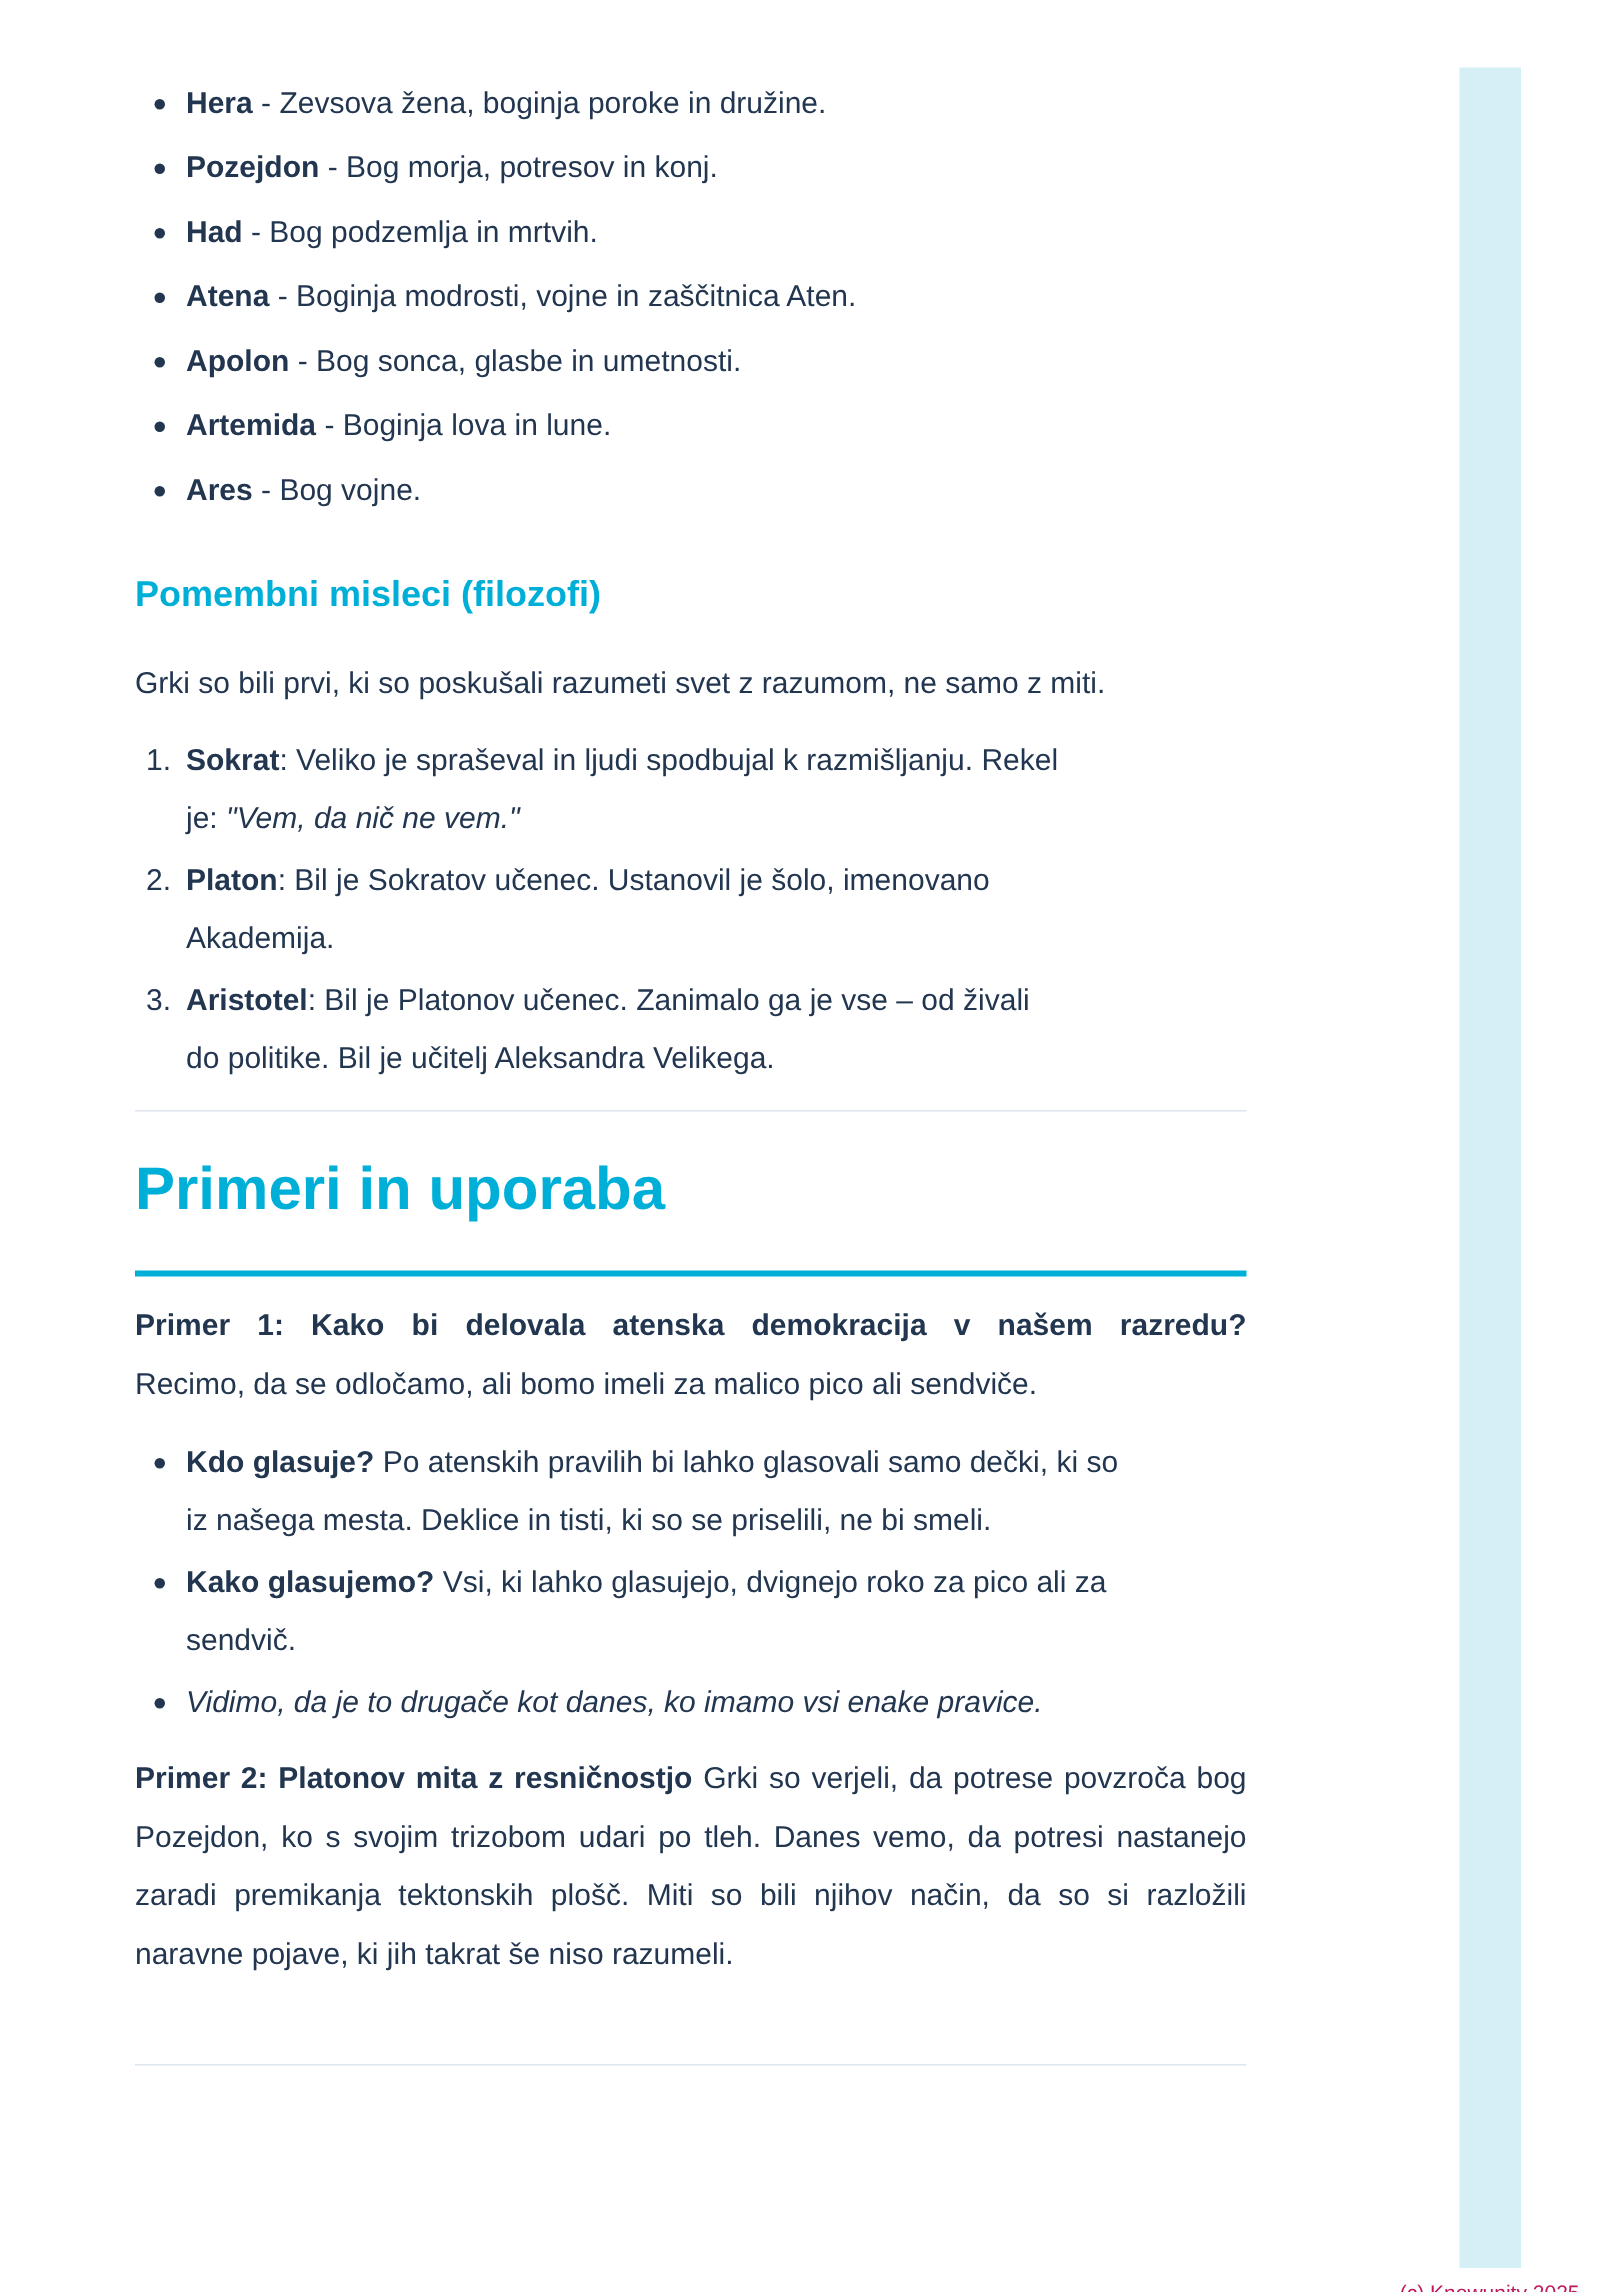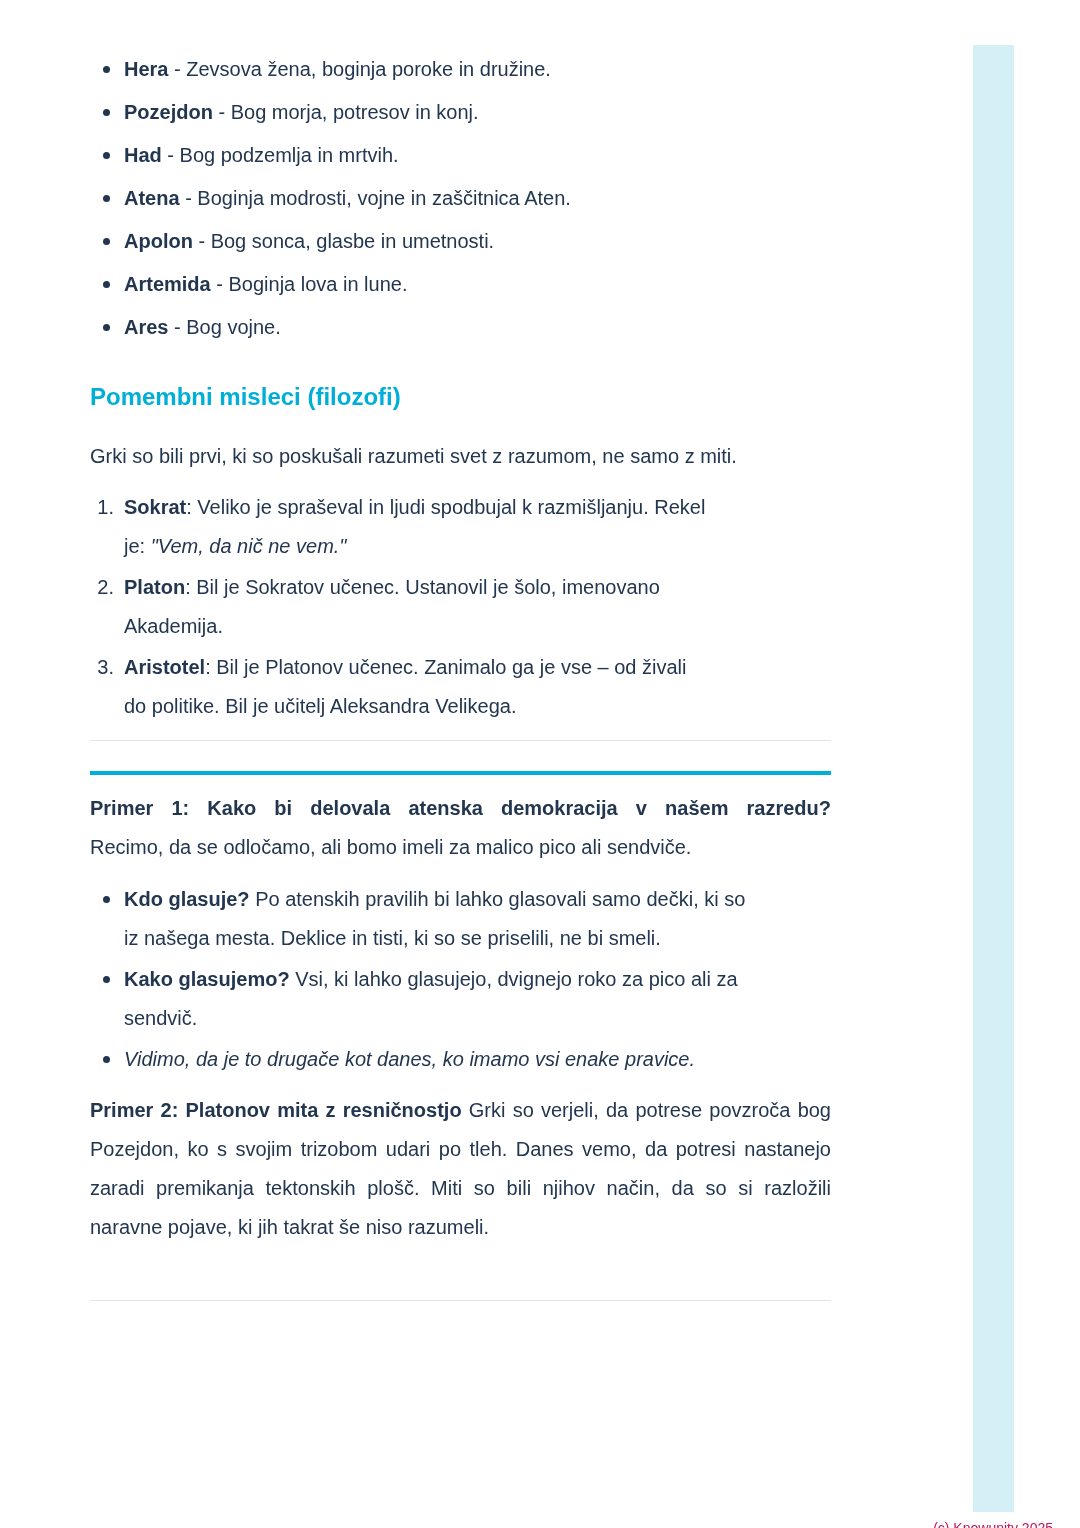--- a/index.html
+++ b/index.html
@@ -140,20 +140,21 @@
     <p class="intro">Grki so bili prvi, ki so poskušali razumeti svet z razumom, ne samo z miti.</p>
 
     <ol class="numbered">
       <li><span class="b">Sokrat</span><span>: Veliko je spraševal in ljudi spodbujal k razmišljanju. Rekel je: </span><span class="i">"Vem, da nič ne vem."</span></li>
       <li><span class="b">Platon</span><span>: Bil je Sokratov učenec. Ustanovil je šolo, imenovano Akademija.</span><span class="i"></span></li>
       <li><span class="b">Aristotel</span><span>: Bil je Platonov učenec. Zanimalo ga je vse – od živali do politike. Bil je učitelj Aleksandra Velikega.</span><span class="i"></span></li>
     </ol>
 
     <div class="divider"></div>
 
+    <h1 class="main">Primeri in uporaba</h1>
 
     <div class="accent-rule"></div>
 
     <p class="p1title">Primer 1: Kako bi delovala atenska demokracija v našem razredu?</p>
     <p class="p1intro">Recimo, da se odločamo, ali bomo imeli za malico pico ali sendviče.</p>
 
     <ul class="plain vote">
       <li><span class="b">Kdo glasuje?</span><span> Po atenskih pravilih bi lahko glasovali samo dečki, ki so iz našega mesta. Deklice in tisti, ki so se priselili, ne bi smeli.</span></li>
       <li><span class="b">Kako glasujemo?</span><span> Vsi, ki lahko glasujejo, dvignejo roko za pico ali za sendvič.</span></li>
       <li><span class="i">Vidimo, da je to drugače kot danes, ko imamo vsi enake pravice.</span></li>

